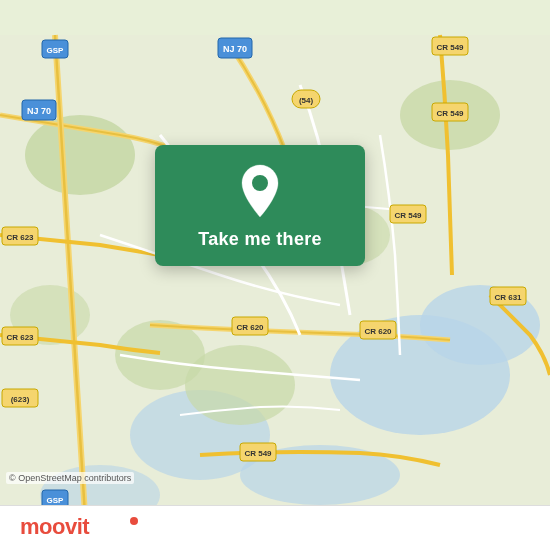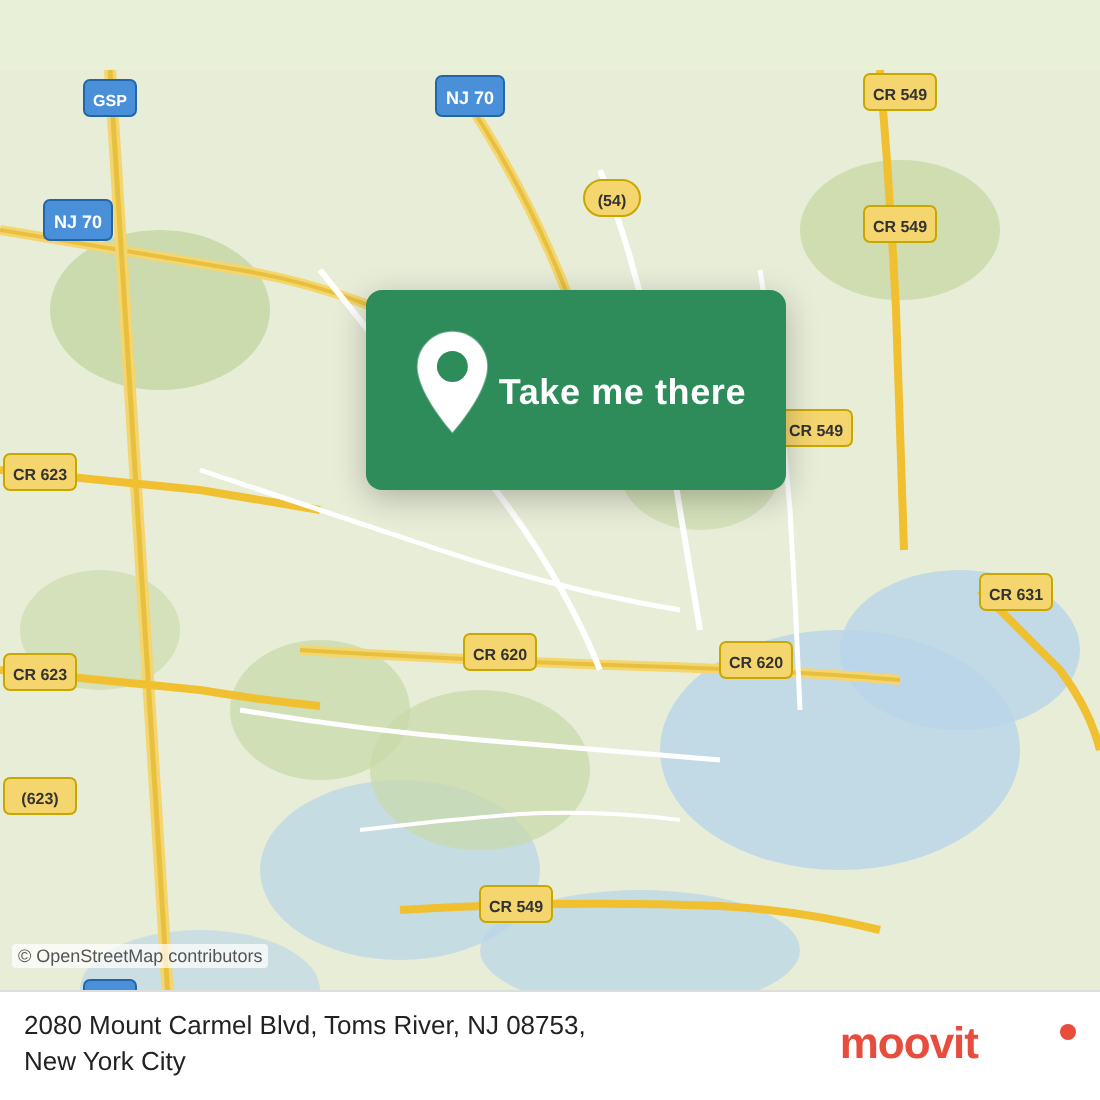--- a/index.html
+++ b/index.html
@@ -28,25 +28,24 @@
 
     
     #location-card {
       position: absolute;
       top: 145px;
       left: 155px;
       width: 210px;
       background: #2e8b5a;
       border-radius: 8px;
       display: flex;
-      flex-direction: row;
+      flex-direction: column;
       align-items: center;
       padding: 18px 20px 16px 20px;
       box-shadow: 0 4px 16px rgba(0,0,0,0.25);
-      margin-left: 28px;
     }
 
     #pin-icon {
       width: 48px;
       height: 56px;
       margin-bottom: 10px;
     }
 
     #take-me-there-btn {
       background: transparent;
@@ -210,23 +209,19 @@
       <path d="M24 2C14.06 2 6 10.06 6 20c0 14 18 34 18 34S42 34 42 20C42 10.06 33.94 2 24 2z" fill="white" stroke="rgba(255,255,255,0.3)" stroke-width="1"></path>
       <circle cx="24" cy="20" r="8" fill="#2e8b5a"></circle>
     </svg>
 
     <button id="take-me-there-btn">Take me there</button>
   </div>
 
   <div id="copyright-text">© OpenStreetMap contributors</div>
 
   <div id="bottom-bar">
-    <div id="address-text">
-      <span>2080 Mount Carmel Blvd, Toms River, NJ 08753,</span><br>
-      <span>New York City</span>
-    </div>
     <div id="moovit-logo">
       <span id="moovit-logo-text">moovit</span>
       <span id="moovit-logo-dot"></span>
     </div>
   </div>
 
 </div>
 
 </body></html>

